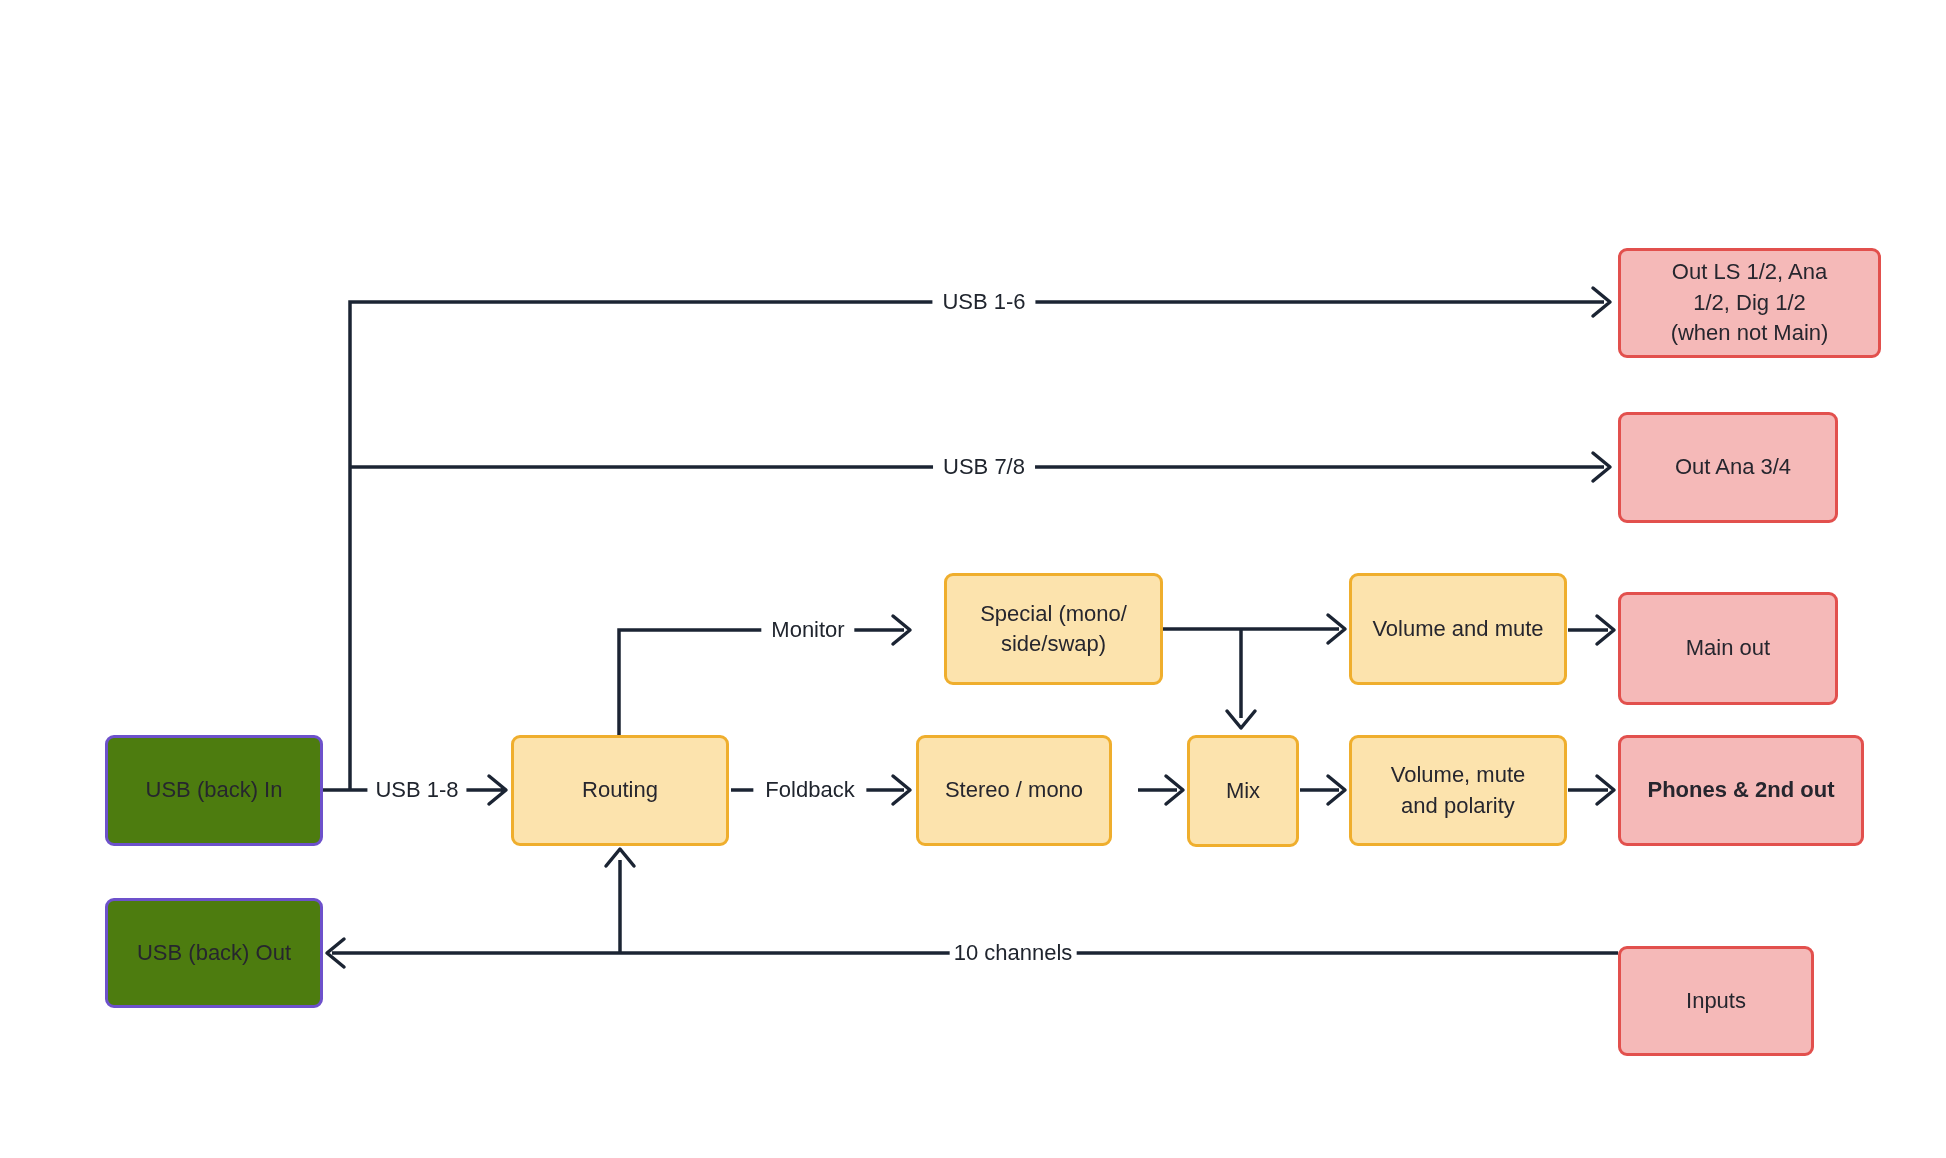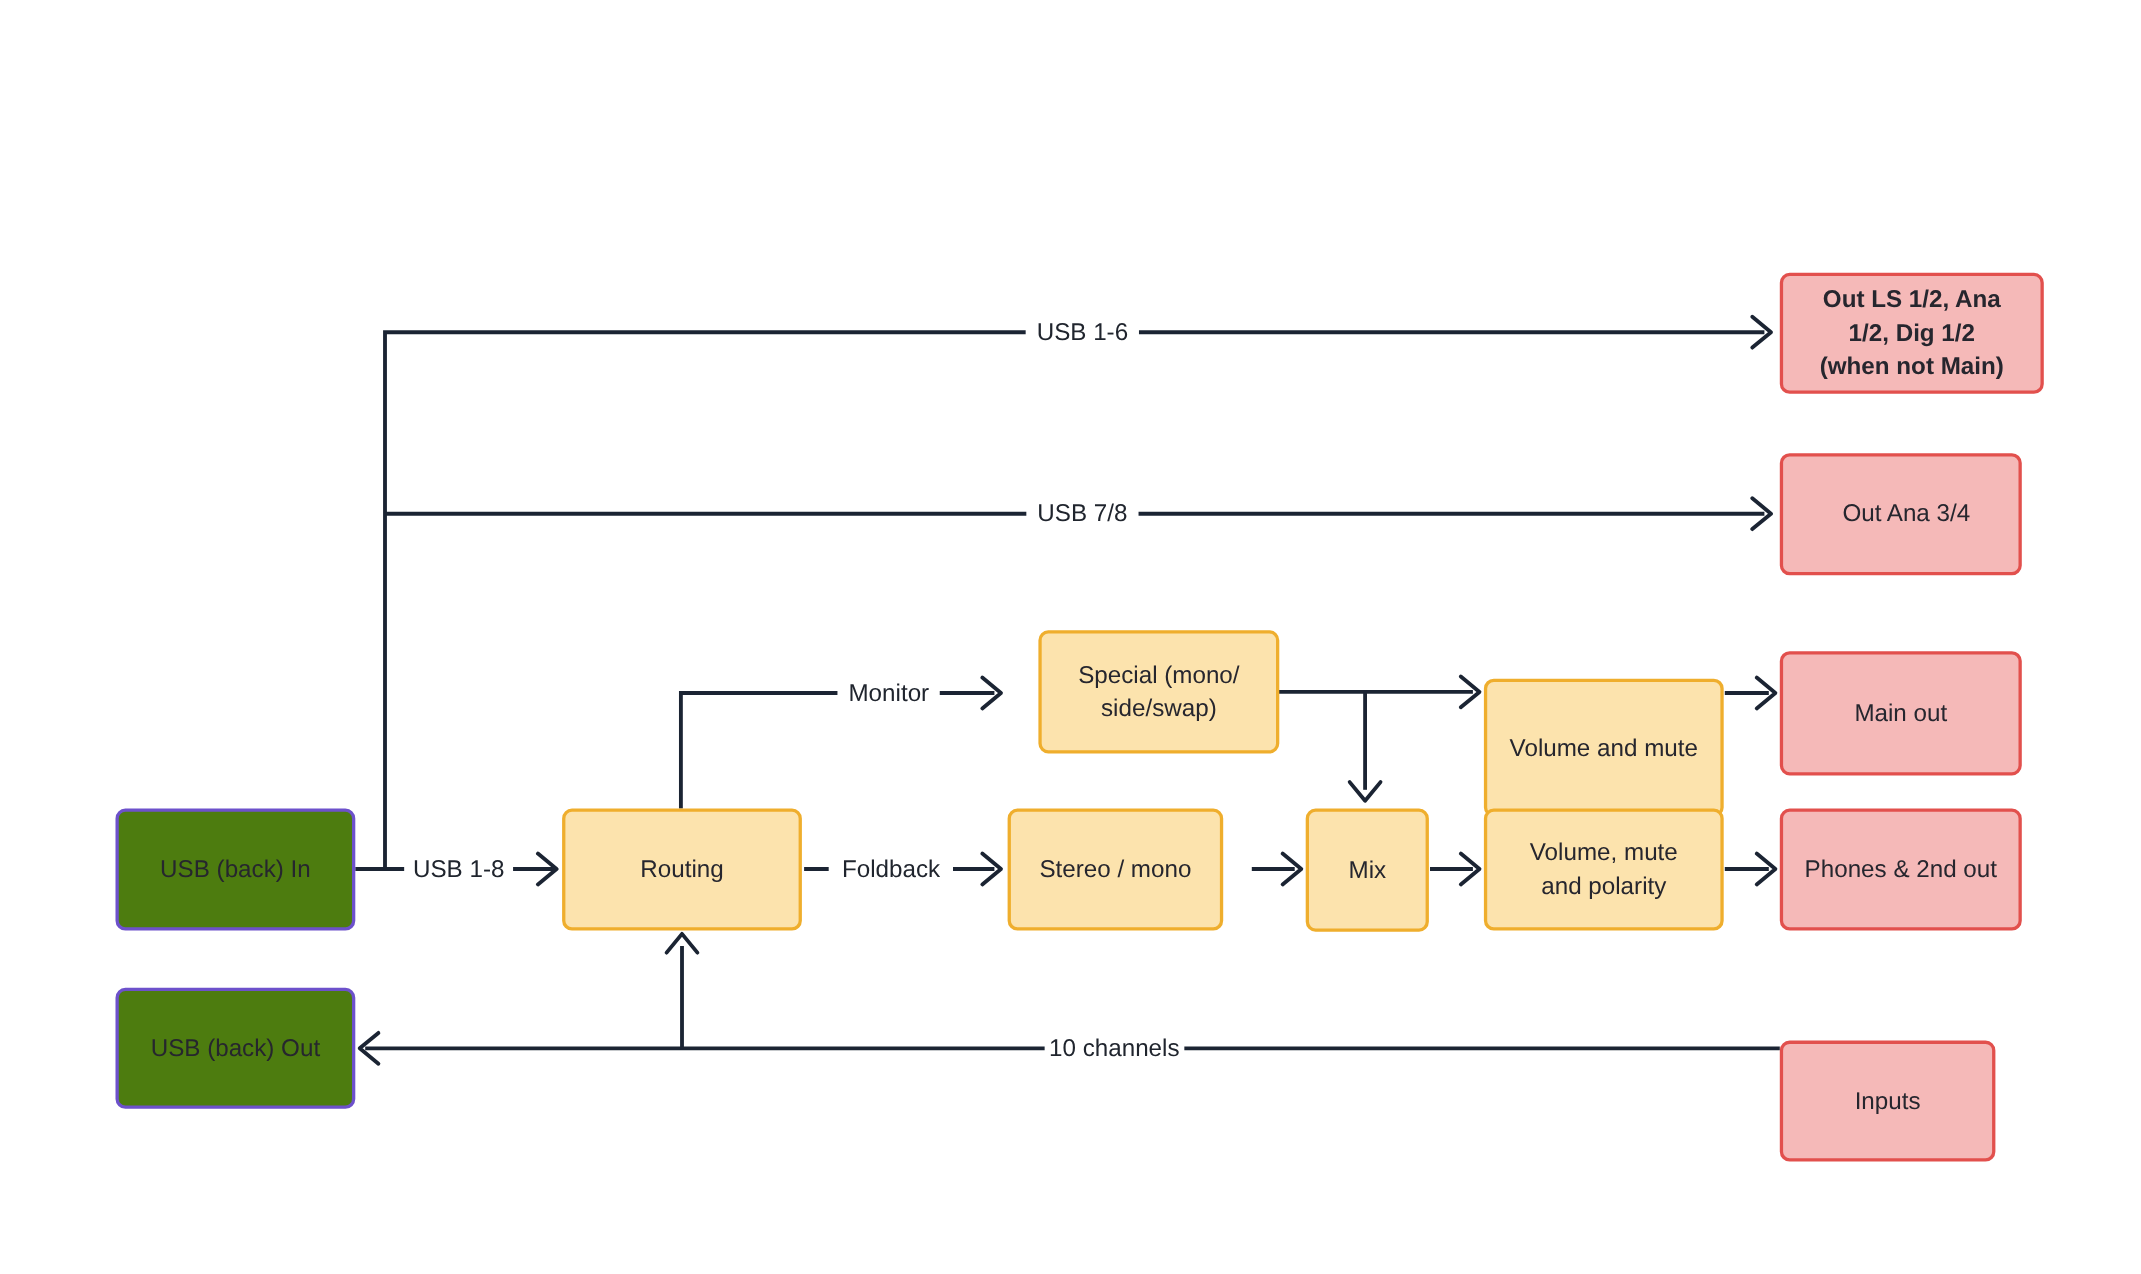--- a/index.html
+++ b/index.html
@@ -29,26 +29,26 @@
   .yellow{background:#fce3ad;border:3.5px solid #efae2d;}
   .red{background:#f5b9b8;border:3.5px solid #e2504d;}
 
   
   .n-usb-in      {left:105px; top:735px; width:218px; height:111px;}
   .n-usb-out     {left:105px; top:898px; width:218px; height:110px;}
   .n-routing     {left:511px; top:735px; width:218px; height:111px;}
   .n-special     {left:916px; top:573px; width:219px; height:112px;margin-left:28px;}
   .n-stereo      {left:916px; top:735px; width:196px; height:111px;}
   .n-mix         {left:1187px;top:735px; width:112px; height:112px;}
-  .n-vol-mute    {left:1349px;top:573px; width:218px; height:126px;margin-top:44px;}
+  .n-vol-mute    {left:1349px;top:573px; width:218px; height:112px;}
   .n-vol-mute-pol{left:1349px;top:735px; width:218px; height:111px;}
-  .n-out-ls      {left:1618px;top:248px; width:240px; height:110px;font-weight:bold;}
+  .n-out-ls      {left:1618px;top:248px; width:263px; height:110px;}
   .n-out-ana     {left:1618px;top:412px; width:220px; height:111px;padding-left:20px;}
   .n-main-out    {left:1618px;top:573px; width:220px; height:113px;margin-top:19px;}
-  .n-phones      {left:1618px;top:735px; width:220px; height:111px;}
+  .n-phones      {left:1618px;top:735px; width:246px; height:111px;font-weight:bold;}
   .n-inputs      {left:1618px;top:946px; width:196px; height:110px;}
 
   .edge-label{
     position:absolute;
     transform:translate(-50%,-50%);
     background:#ffffff;
     color:#20252e;
     font-size:22px;
     padding:2px 10px;
     white-space:nowrap;

